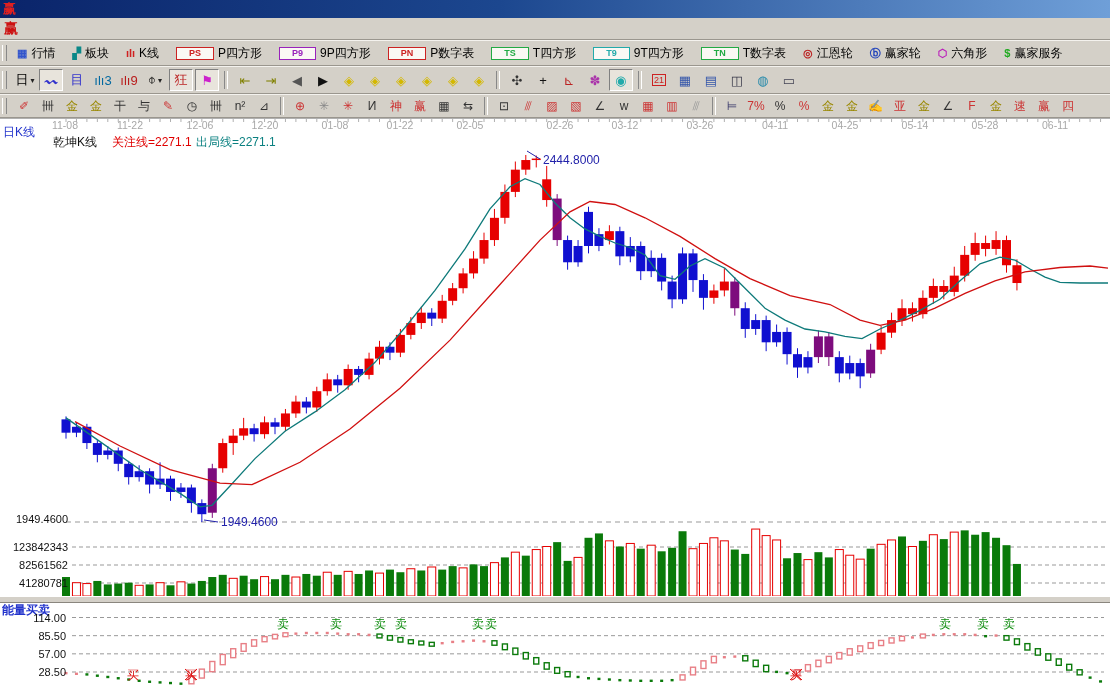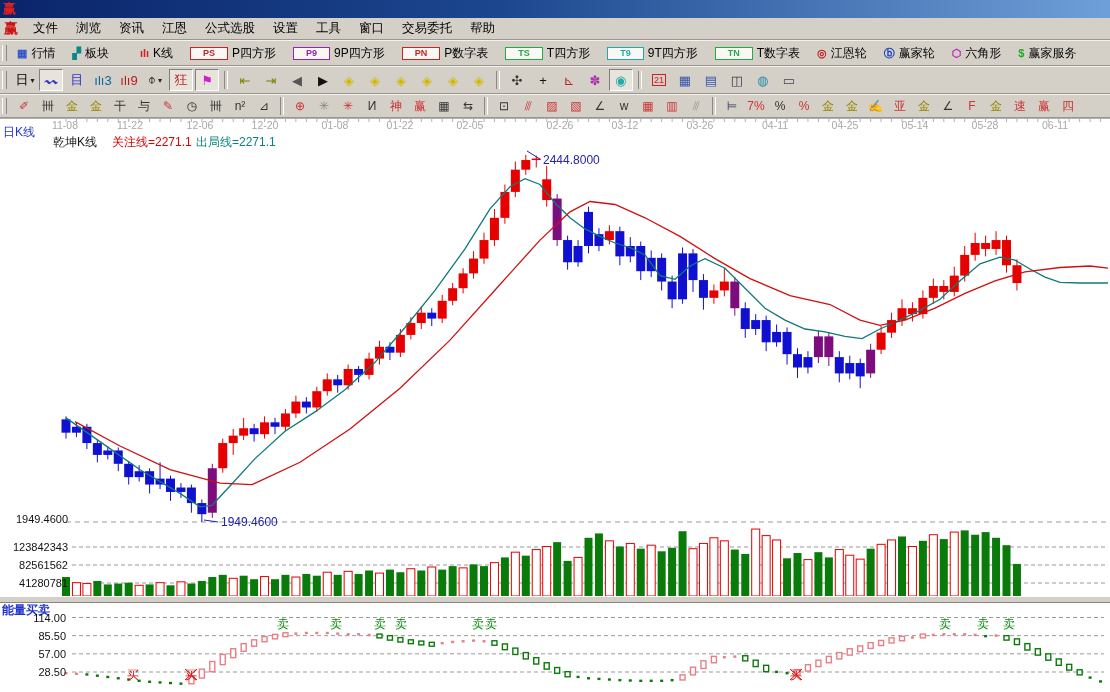--- a/index.html
+++ b/index.html
@@ -39,47 +39,35 @@
 <body>
 
 <div class="app">
 
   <div class="titlebar">
     <span class="logo">赢</span>
   </div>
 
   <div class="menubar">
     <span class="logo">赢</span>
-    <span id="menu-items" style="display:flex;">
-        <span class="menu-item">文件</span>
-        <span class="menu-item">浏览</span>
-        <span class="menu-item">资讯</span>
-        <span class="menu-item">江恩</span>
-        <span class="menu-item">公式选股</span>
-        <span class="menu-item">设置</span>
-        <span class="menu-item">工具</span>
-        <span class="menu-item">窗口</span>
-        <span class="menu-item">交易委托</span>
-        <span class="menu-item">帮助</span>
-      </span>
   </div>
 
   <div class="tbar tb1">
     <span class="grip"></span>
     <span id="tb1-items" style="display:flex;align-items:center;">
         <span class="titem">
           <span class="ticon" style="color: rgb(51, 85, 204);">▦</span>
           <span>行情</span>
         </span>
         <span class="titem">
           <span class="ticon" style="color: rgb(10, 136, 136);">▞</span>
           <span>板块</span>
         </span>
         <span class="titem">
-          <span class="ticon" style="color: rgb(208, 32, 32); margin-left: 14px;">ılı</span>
+          <span class="ticon" style="color: rgb(208, 32, 32);">ılı</span>
           <span>K线</span>
         </span>
         <span class="titem">
           <span class="ticon box" style="color: rgb(204, 34, 34);">PS</span>
           <span>P四方形</span>
         </span>
         <span class="titem">
           <span class="ticon box" style="color: rgb(153, 34, 187);">P9</span>
           <span>9P四方形</span>
         </span>

